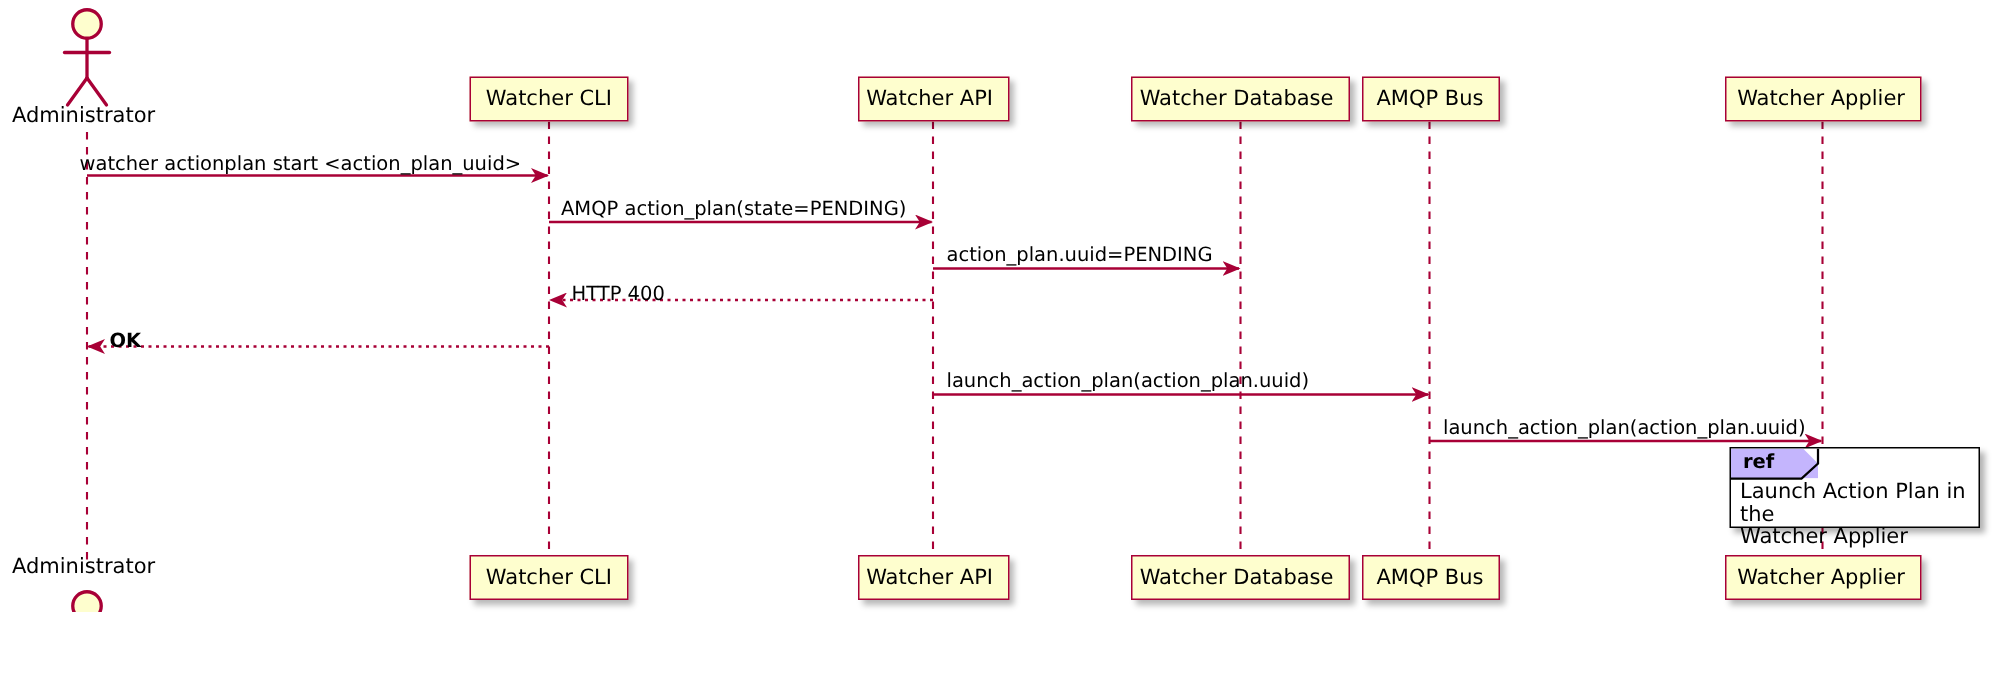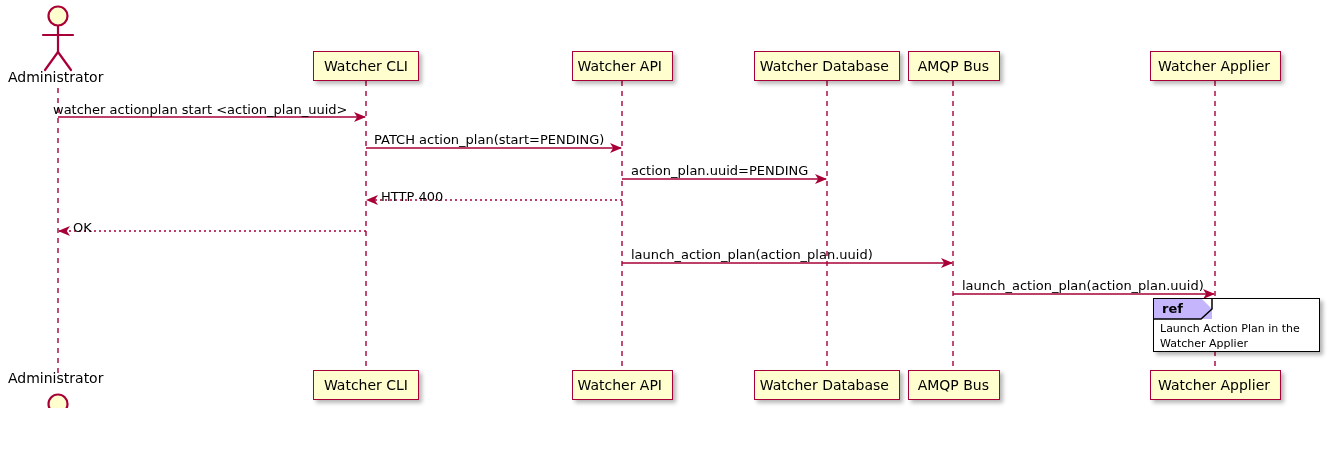--- a/index.html
+++ b/index.html
@@ -79,21 +79,21 @@
     line-height: 20px;
     padding-left: 8px;
     padding-right: 22px;
     white-space: nowrap;
   }
   .ref-body {
     position: absolute;
     left: 6px;
     top: 22px;
     right: 4px;
-    font-size: 11px;
+    font-size: 14px;
     line-height: 15px;
     color: #000000;
   }
   .ref-body span { display: block; }
 </style>
 </head>
 <body>
 
 <div id="diagram">
 
@@ -171,24 +171,24 @@
       <div class="participant" style="left: 1150px; top: 51px; width: 131px;">
         <span>Watcher Applier</span>
       </div>
       <div class="participant" style="left: 1150px; top: 370px; width: 131px;">
         <span>Watcher Applier</span>
       </div>
     </div>
 
   <div id="labels-layer">
       <div class="msg-label" style="left: 53px; top: 103px;">watcher actionplan start &lt;action_plan_uuid&gt;</div>
-      <div class="msg-label" style="left: 374px; top: 133px;">PATCH action_plan(start=PENDING)</div>
+      <div class="msg-label" style="left: 374px; top: 133px;">AMQP action_plan(state=PENDING)</div>
       <div class="msg-label" style="left: 631px; top: 164px;">action_plan.uuid=PENDING</div>
       <div class="msg-label" style="left: 381px; top: 190px;">HTTP 400</div>
-      <div class="msg-label" style="left: 73px; top: 221px;">OK</div>
+      <div class="msg-label" style="left: 73px; top: 221px; font-weight: bold;">OK</div>
       <div class="msg-label" style="left: 631px; top: 248px;">launch_action_plan(action_plan.uuid)</div>
       <div class="msg-label" style="left: 962px; top: 279px;">launch_action_plan(action_plan.uuid)</div>
     </div>
 
   <div id="fragments-layer">
       <div class="ref-box" style="left: 1153px; top: 298px; width: 167px; height: 54px;">
         <div class="ref-tab" style="width: 58px; clip-path: polygon(0px 0px, calc(100% - 10px) 0px, 100% 50%, 100% 100%, 0px 100%);">ref</div>
         <svg width="60" height="22" style="position: absolute; left: 0px; top: 0px;">
           <path d="M58,0 L58,10 L47,20 L0,20" fill="none" stroke="#000000" stroke-width="1.5"></path>
         </svg>

